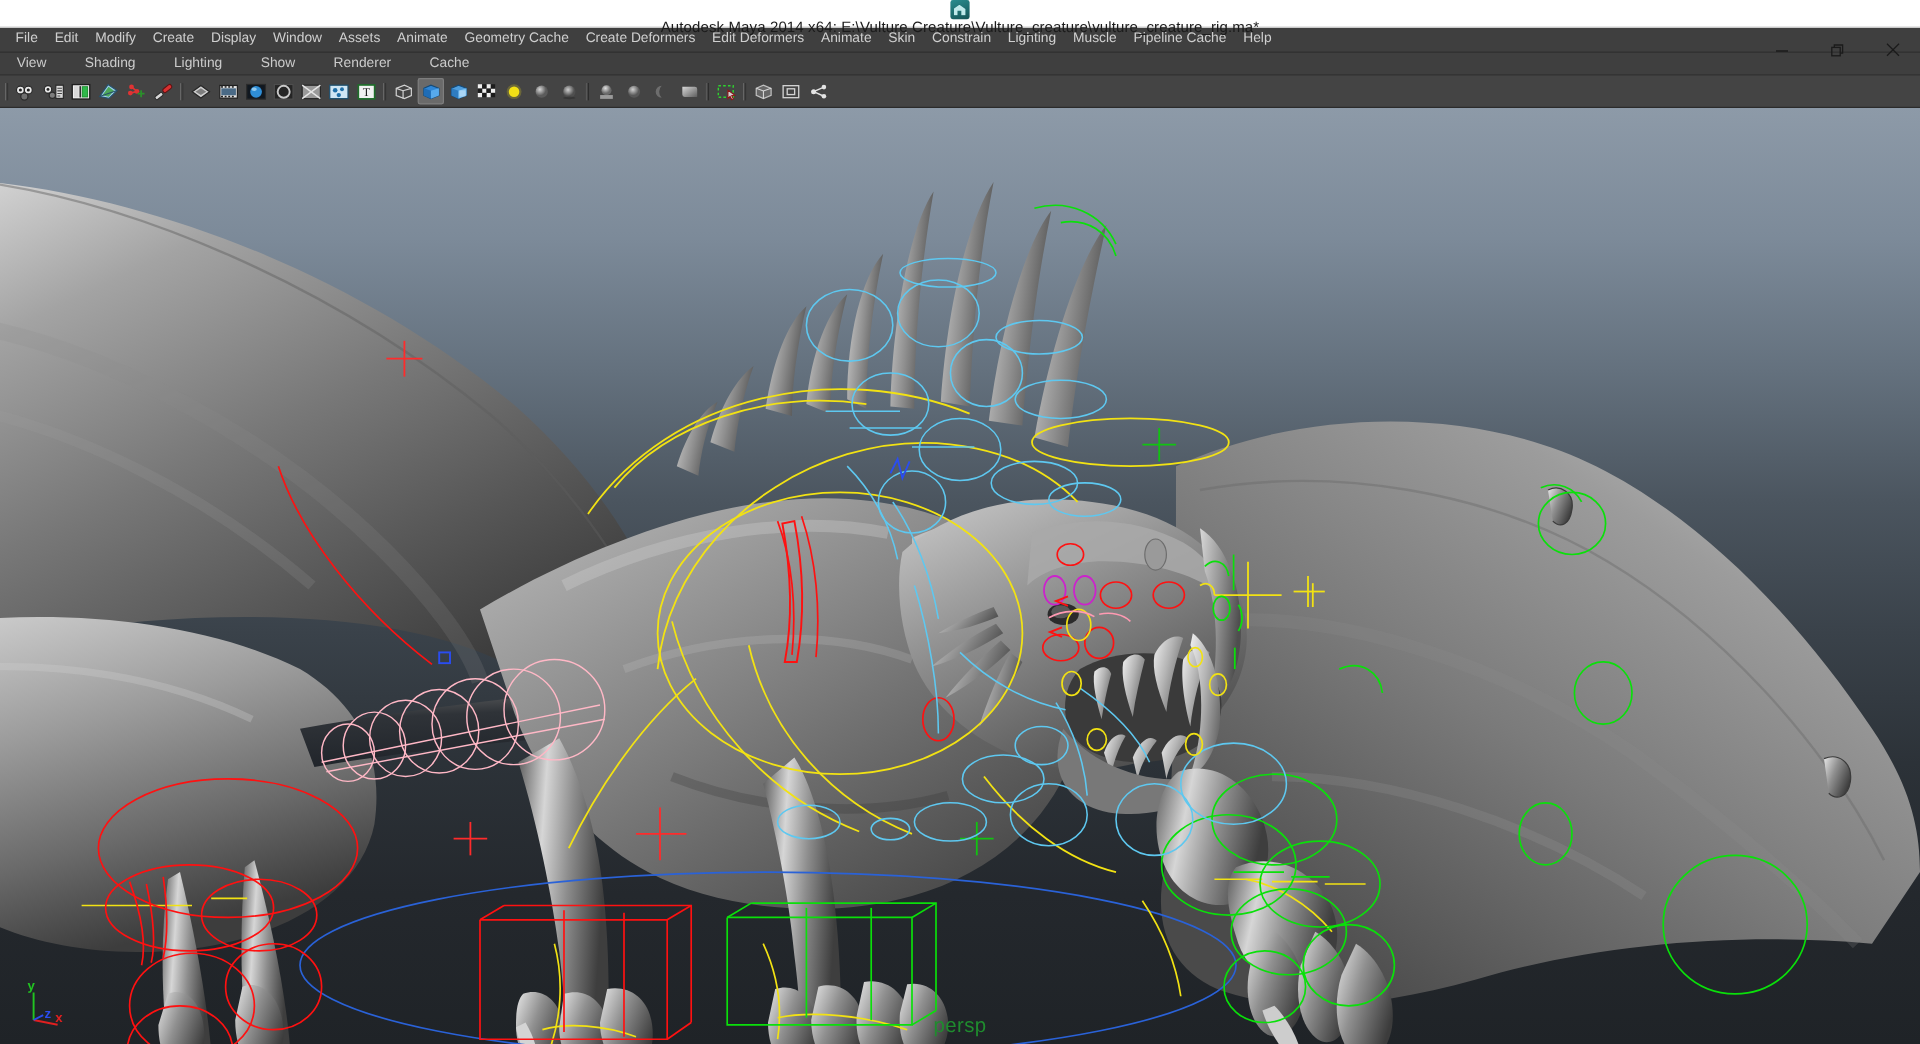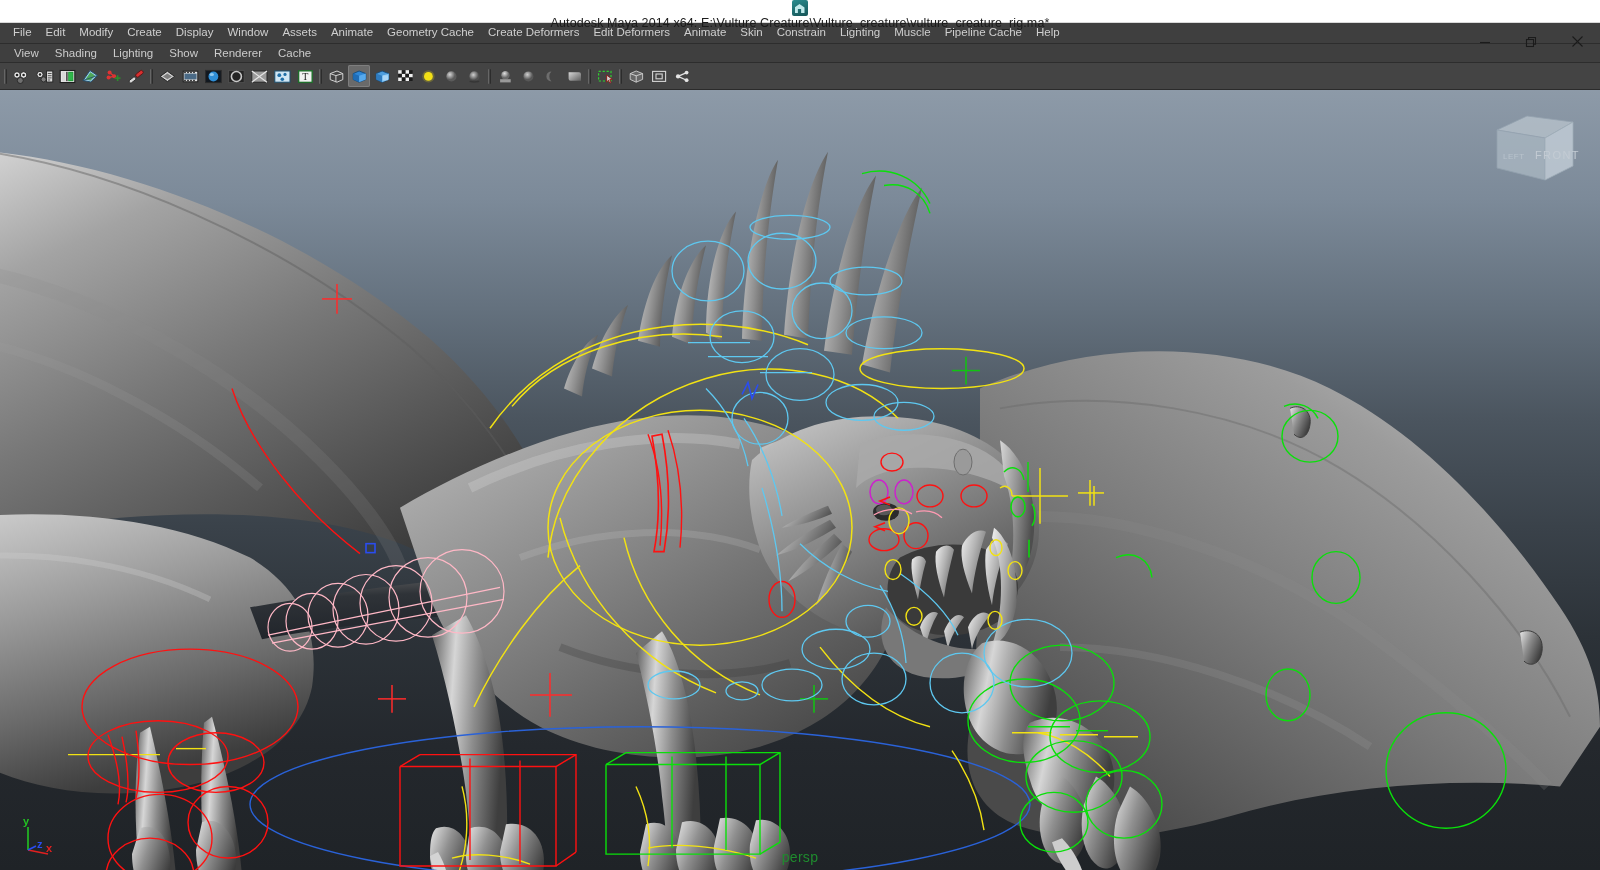--- a/index.html
+++ b/index.html
@@ -68,20 +68,21 @@
     line-height: 14px;
   }
 
   
   .panelmenu {
     height: 19px; min-height: 19px;
     background: #3f3f3f;
     display: flex; align-items: center;
     padding-left: 6px;
     border-bottom: 1px solid #2d2d2d;
+    gap: 16px;
   }
   .panelmenu .menu-item { font-size: 11.5px; padding: 1px 8px; color:#cbcbcb; }
 
   
   .toolbar {
     height: 27px; min-height: 27px;
     background: #444444;
     display: flex; align-items: center;
     padding-left: 2px;
     border-bottom: 1px solid #2b2b2b;
@@ -137,21 +138,21 @@
     color: #cfd6dd; font-family: "Liberation Sans", sans-serif;
     pointer-events: none;
   }
   .vc-front { left: 52px; top: 41px; }
   .vc-left  { left: 20px; top: 44px; font-size: 8px; letter-spacing:0.5px; color:#c3ccd4; }
 
   
   .cam-label {
     position: absolute; left: 50%; transform: translateX(-50%);
     bottom: 5px;
-    font-size: 14px; color: #1f8b2e;
+    font-size: 17px; color: #1f8b2e;
     letter-spacing: 0.3px;
   }
 
   
   .axis-gizmo { position: absolute; left: 12px; bottom: 12px; width: 48px; height: 48px; }
   .axis-lbl { font-size: 11px; font-weight: bold; font-family:"Liberation Sans",sans-serif; }
 </style>
 </head>
 <body>
 
@@ -889,32 +890,20 @@
       <g stroke="#2a4df0" fill="none" stroke-width="1.6">
         <rect x="366" y="456" width="9" height="9"></rect>
         <path d="M742,306 l 6,-12 l 4,16 l 6,-14"></path>
       </g>
 
       <g stroke="#ff1111" fill="none" stroke-width="1.6">
         <path d="M652,348 C 660,392 660,432 654,464 L 664,464 C 670,430 670,388 662,346 Z"></path>
       </g>
     </svg>
 
-    <div class="viewcube">
-      <svg width="95" height="78" viewBox="0 0 95 78">
-
-        <polygon points="14,22 44,8 90,14 62,30" fill="#b9c4cd" stroke="#98a6b2" stroke-width="0.8" opacity="0.9"></polygon>
-
-        <polygon points="14,22 62,30 62,72 14,60" fill="#aab7c2" stroke="#98a6b2" stroke-width="0.8" opacity="0.92"></polygon>
-
-        <polygon points="62,30 90,14 90,58 62,72" fill="#c3ced7" stroke="#a5b2bd" stroke-width="0.8" opacity="0.95"></polygon>
-      </svg>
-      <div class="vc-label vc-front">FRONT</div>
-      <div class="vc-label vc-left">LEFT</div>
-    </div>
 
     <div class="cam-label">persp</div>
 
     <div class="axis-gizmo">
       <svg width="48" height="48" viewBox="0 0 48 48">
         <line x1="16" y1="40" x2="16" y2="17" stroke="#22c422" stroke-width="1.6"></line>
         <line x1="16" y1="40" x2="36" y2="44" stroke="#e02020" stroke-width="1.6"></line>
         <line x1="16" y1="40" x2="24" y2="36" stroke="#2a4df0" stroke-width="1.6"></line>
         <text class="axis-lbl" x="11" y="15" fill="#22c422">y</text>
         <text class="axis-lbl" x="25" y="38" fill="#2a4df0">z</text>

